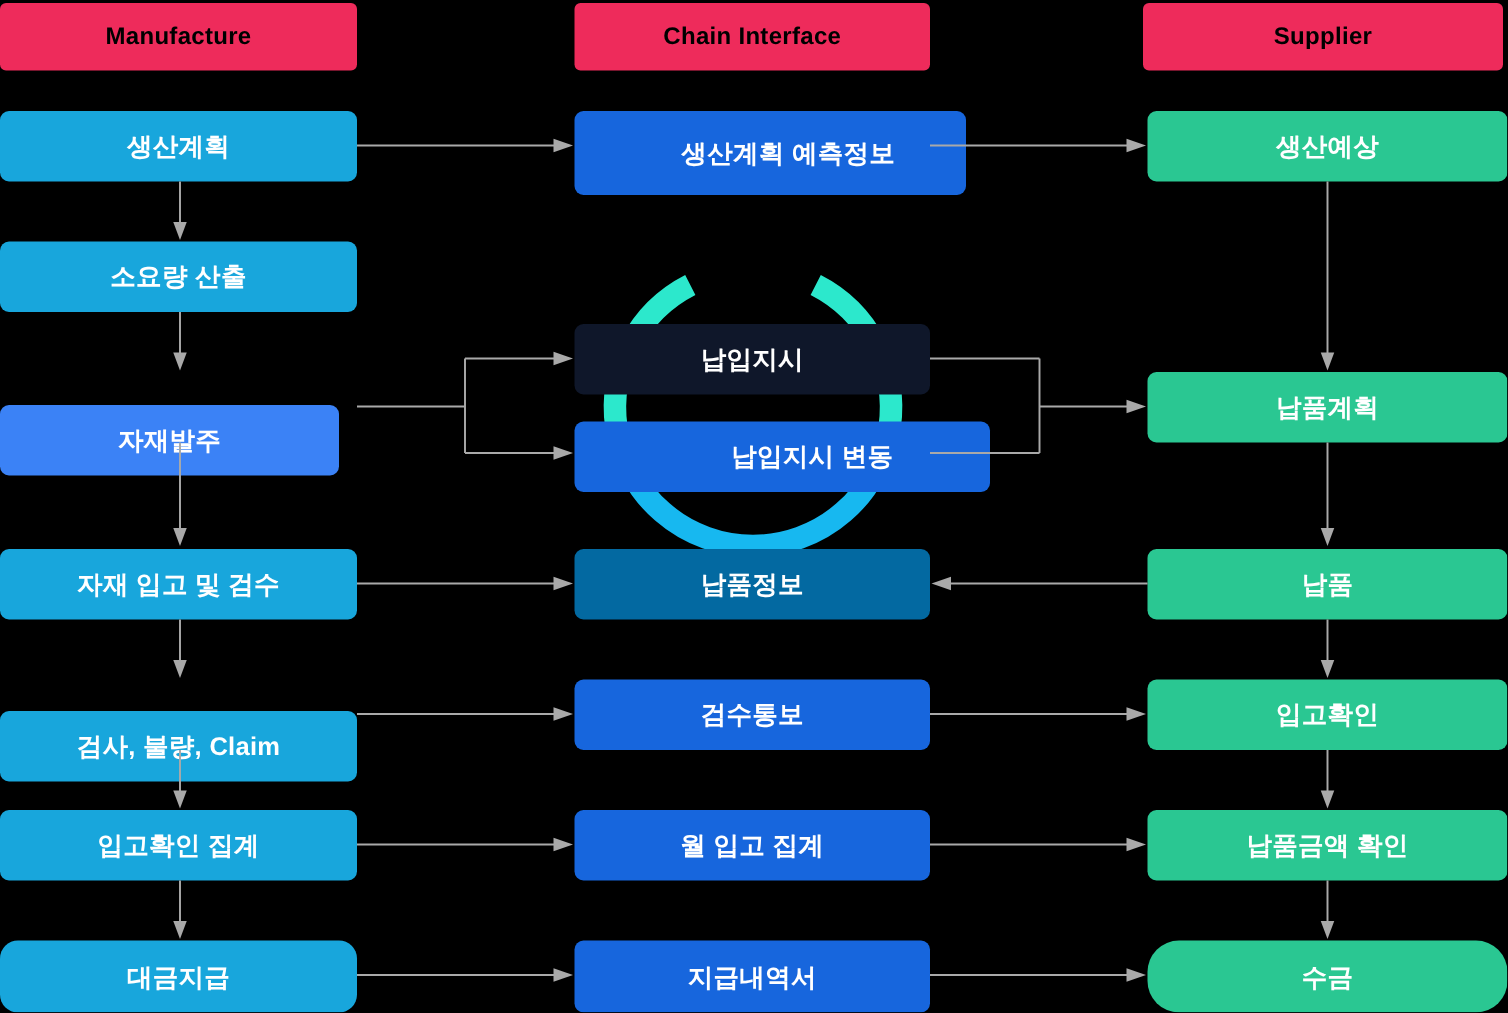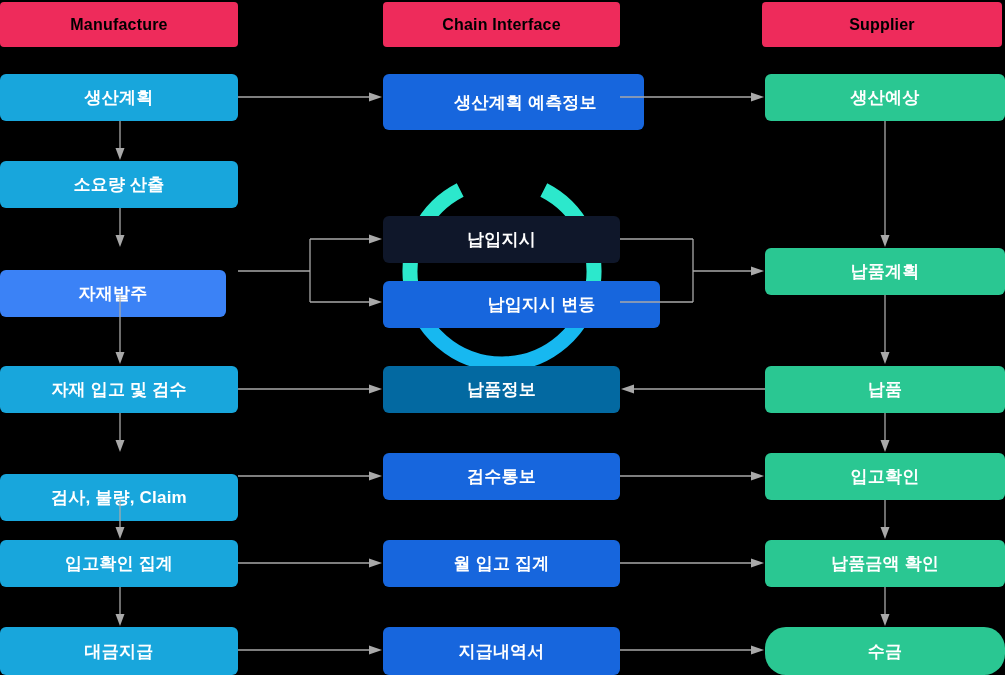--- a/index.html
+++ b/index.html
@@ -83,21 +83,21 @@
       <polygon points="885,539 880.5,527 889.5,527" fill="var(--connector)"></polygon>
       <polygon points="885,626 880.5,614 889.5,614" fill="var(--connector)"></polygon>
     </svg>
 
 <div class="box" style="left: 0px; width: 238px; top: 74px; height: 47px; background: rgb(24, 166, 220);">생산계획</div>
     <div class="box" style="left: 0px; width: 238px; top: 161px; height: 47px; background: rgb(24, 166, 220);">소요량 산출</div>
     <div class="box" style="left: 0px; width: 226px; top: 248px; height: 47px; background: #3b82f6; margin-top: 22px;">자재발주</div>
     <div class="box" style="left: 0px; width: 238px; top: 366px; height: 47px; background: rgb(24, 166, 220);">자재 입고 및 검수</div>
     <div class="box" style="left: 0px; width: 238px; top: 453px; height: 47px; background: rgb(24, 166, 220); margin-top: 21px;">검사, 불량, Claim</div>
     <div class="box" style="left: 0px; width: 238px; top: 540px; height: 47px; background: rgb(24, 166, 220);">입고확인 집계</div>
-    <div class="box" style="left: 0px; width: 238px; top: 627px; height: 48px; background: rgb(24, 166, 220);">대금지급</div>
+    <div class="box" style="left: 0px; width: 238px; top: 627px; height: 48px; background: rgb(24, 166, 220); border-radius: 12px;">대금지급</div>
     <div class="box" style="left: 383px; width: 237px; top: 74px; height: 56px; background: rgb(23, 102, 221); padding-left: 24px;">생산계획 예측정보</div>
     <div class="box" style="left: 383px; width: 237px; top: 216px; height: 47px; background: #0f172a;">납입지시</div>
     <div class="box" style="left: 383px; width: 237px; top: 281px; height: 47px; background: rgb(23, 102, 221); padding-left: 40px;">납입지시 변동</div>
     <div class="box" style="left: 383px; width: 237px; top: 366px; height: 47px; background: #0369a1;">납품정보</div>
     <div class="box" style="left: 383px; width: 237px; top: 453px; height: 47px; background: rgb(23, 102, 221);">검수통보</div>
     <div class="box" style="left: 383px; width: 237px; top: 540px; height: 47px; background: rgb(23, 102, 221);">월 입고 집계</div>
     <div class="box" style="left: 765px; width: 240px; top: 74px; height: 47px; background: rgb(42, 199, 146);">생산예상</div>
     <div class="box" style="left: 383px; width: 237px; top: 627px; height: 48px; background: rgb(23, 102, 221);">지급내역서</div>
     <div class="box" style="left: 765px; width: 240px; top: 248px; height: 47px; background: rgb(42, 199, 146);">납품계획</div>
     <div class="box" style="left: 765px; width: 240px; top: 366px; height: 47px; background: rgb(42, 199, 146);">납품</div>

